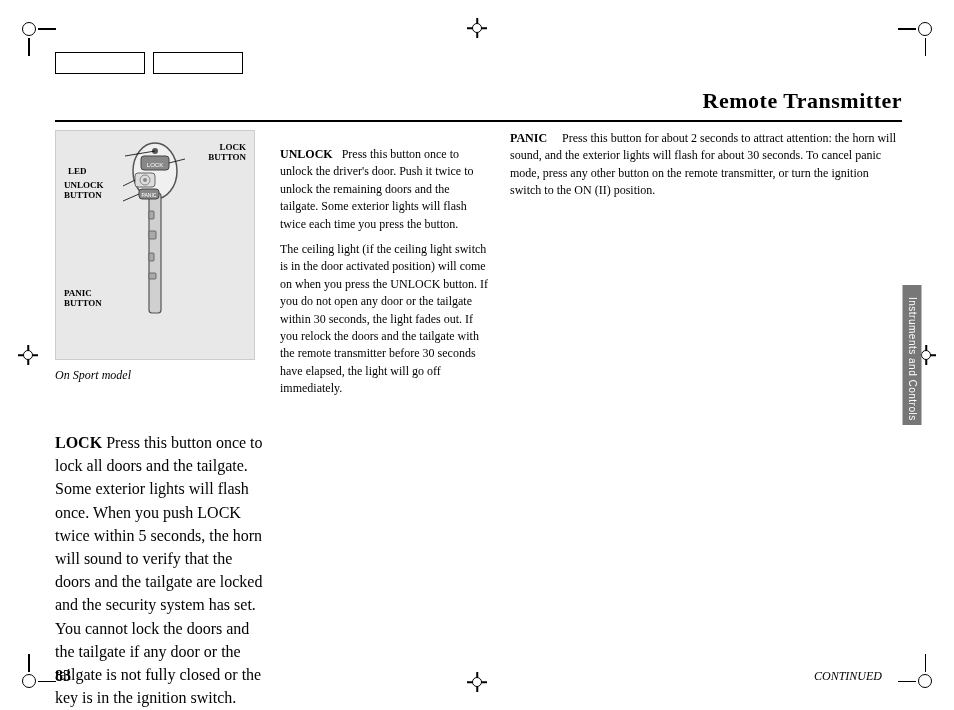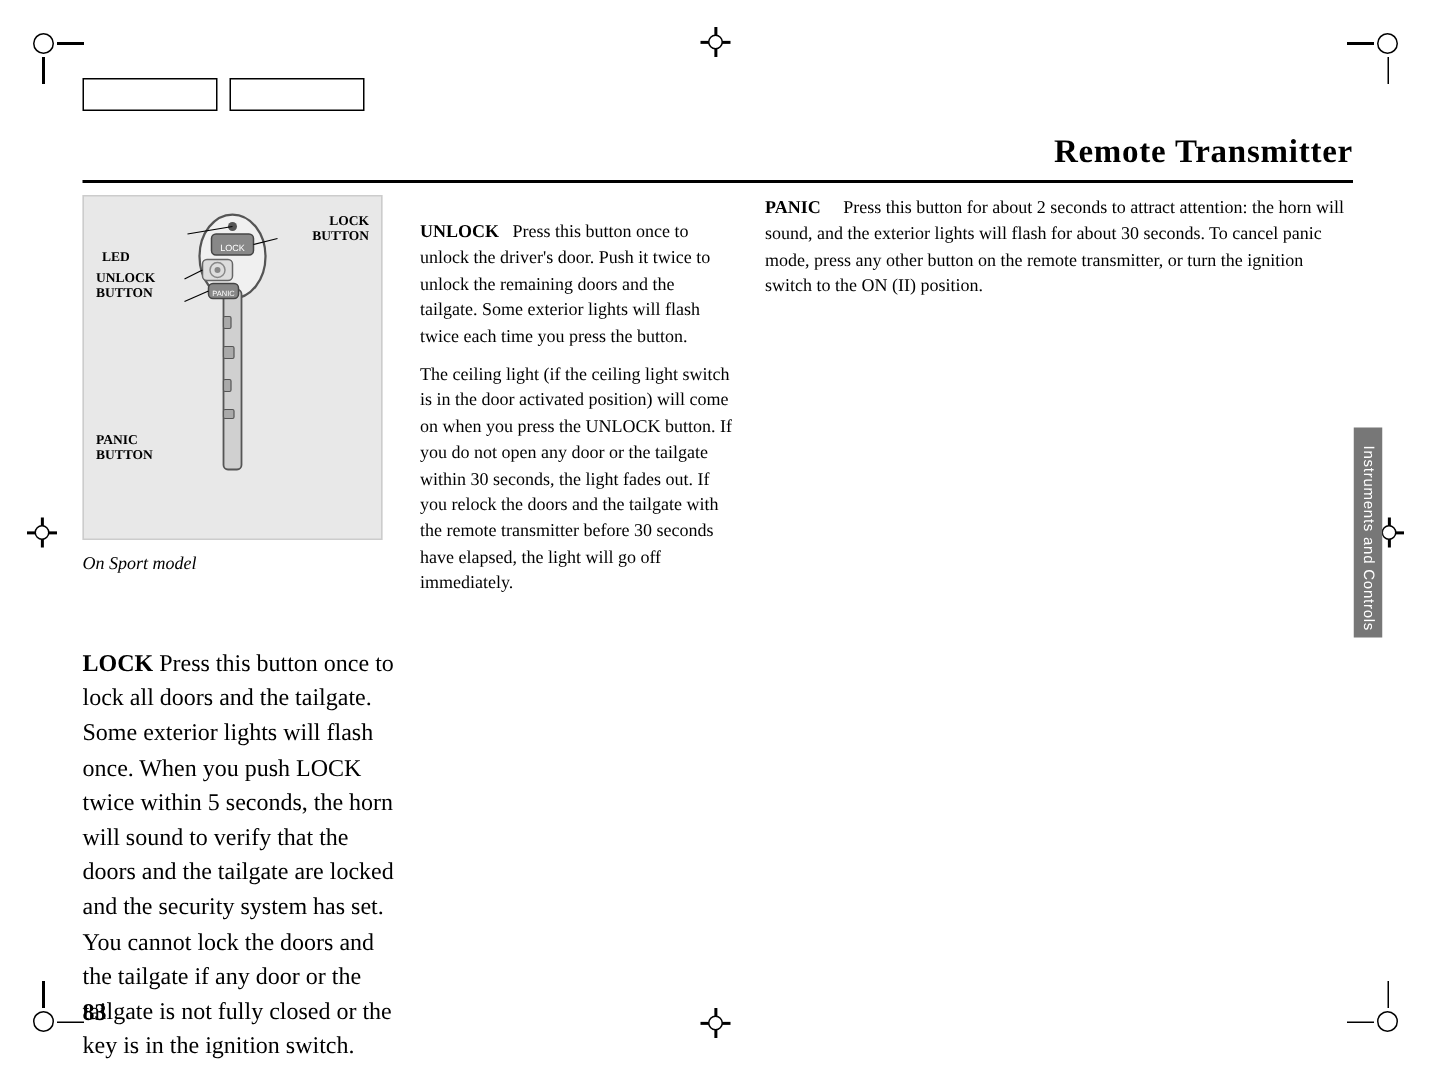--- a/index.html
+++ b/index.html
@@ -387,15 +387,16 @@
     </div>
 
   </div>
 
   <div style="position:absolute; right:-28px; top:50%; transform: translateY(-50%) rotate(90deg); background:#777; color:#fff; font-size:10px; font-family:Arial,sans-serif; white-space:nowrap; padding:4px 12px; letter-spacing:0.5px; width:140px; text-align:center;">
     <span>Instruments and Controls</span>
   </div>
 
   <div class="bottom-bar">
     <div class="page-num">83</div>
+    <div class="continued-text">CONTINUED</div>
   </div>
 
 </div>
 
 </body></html>

